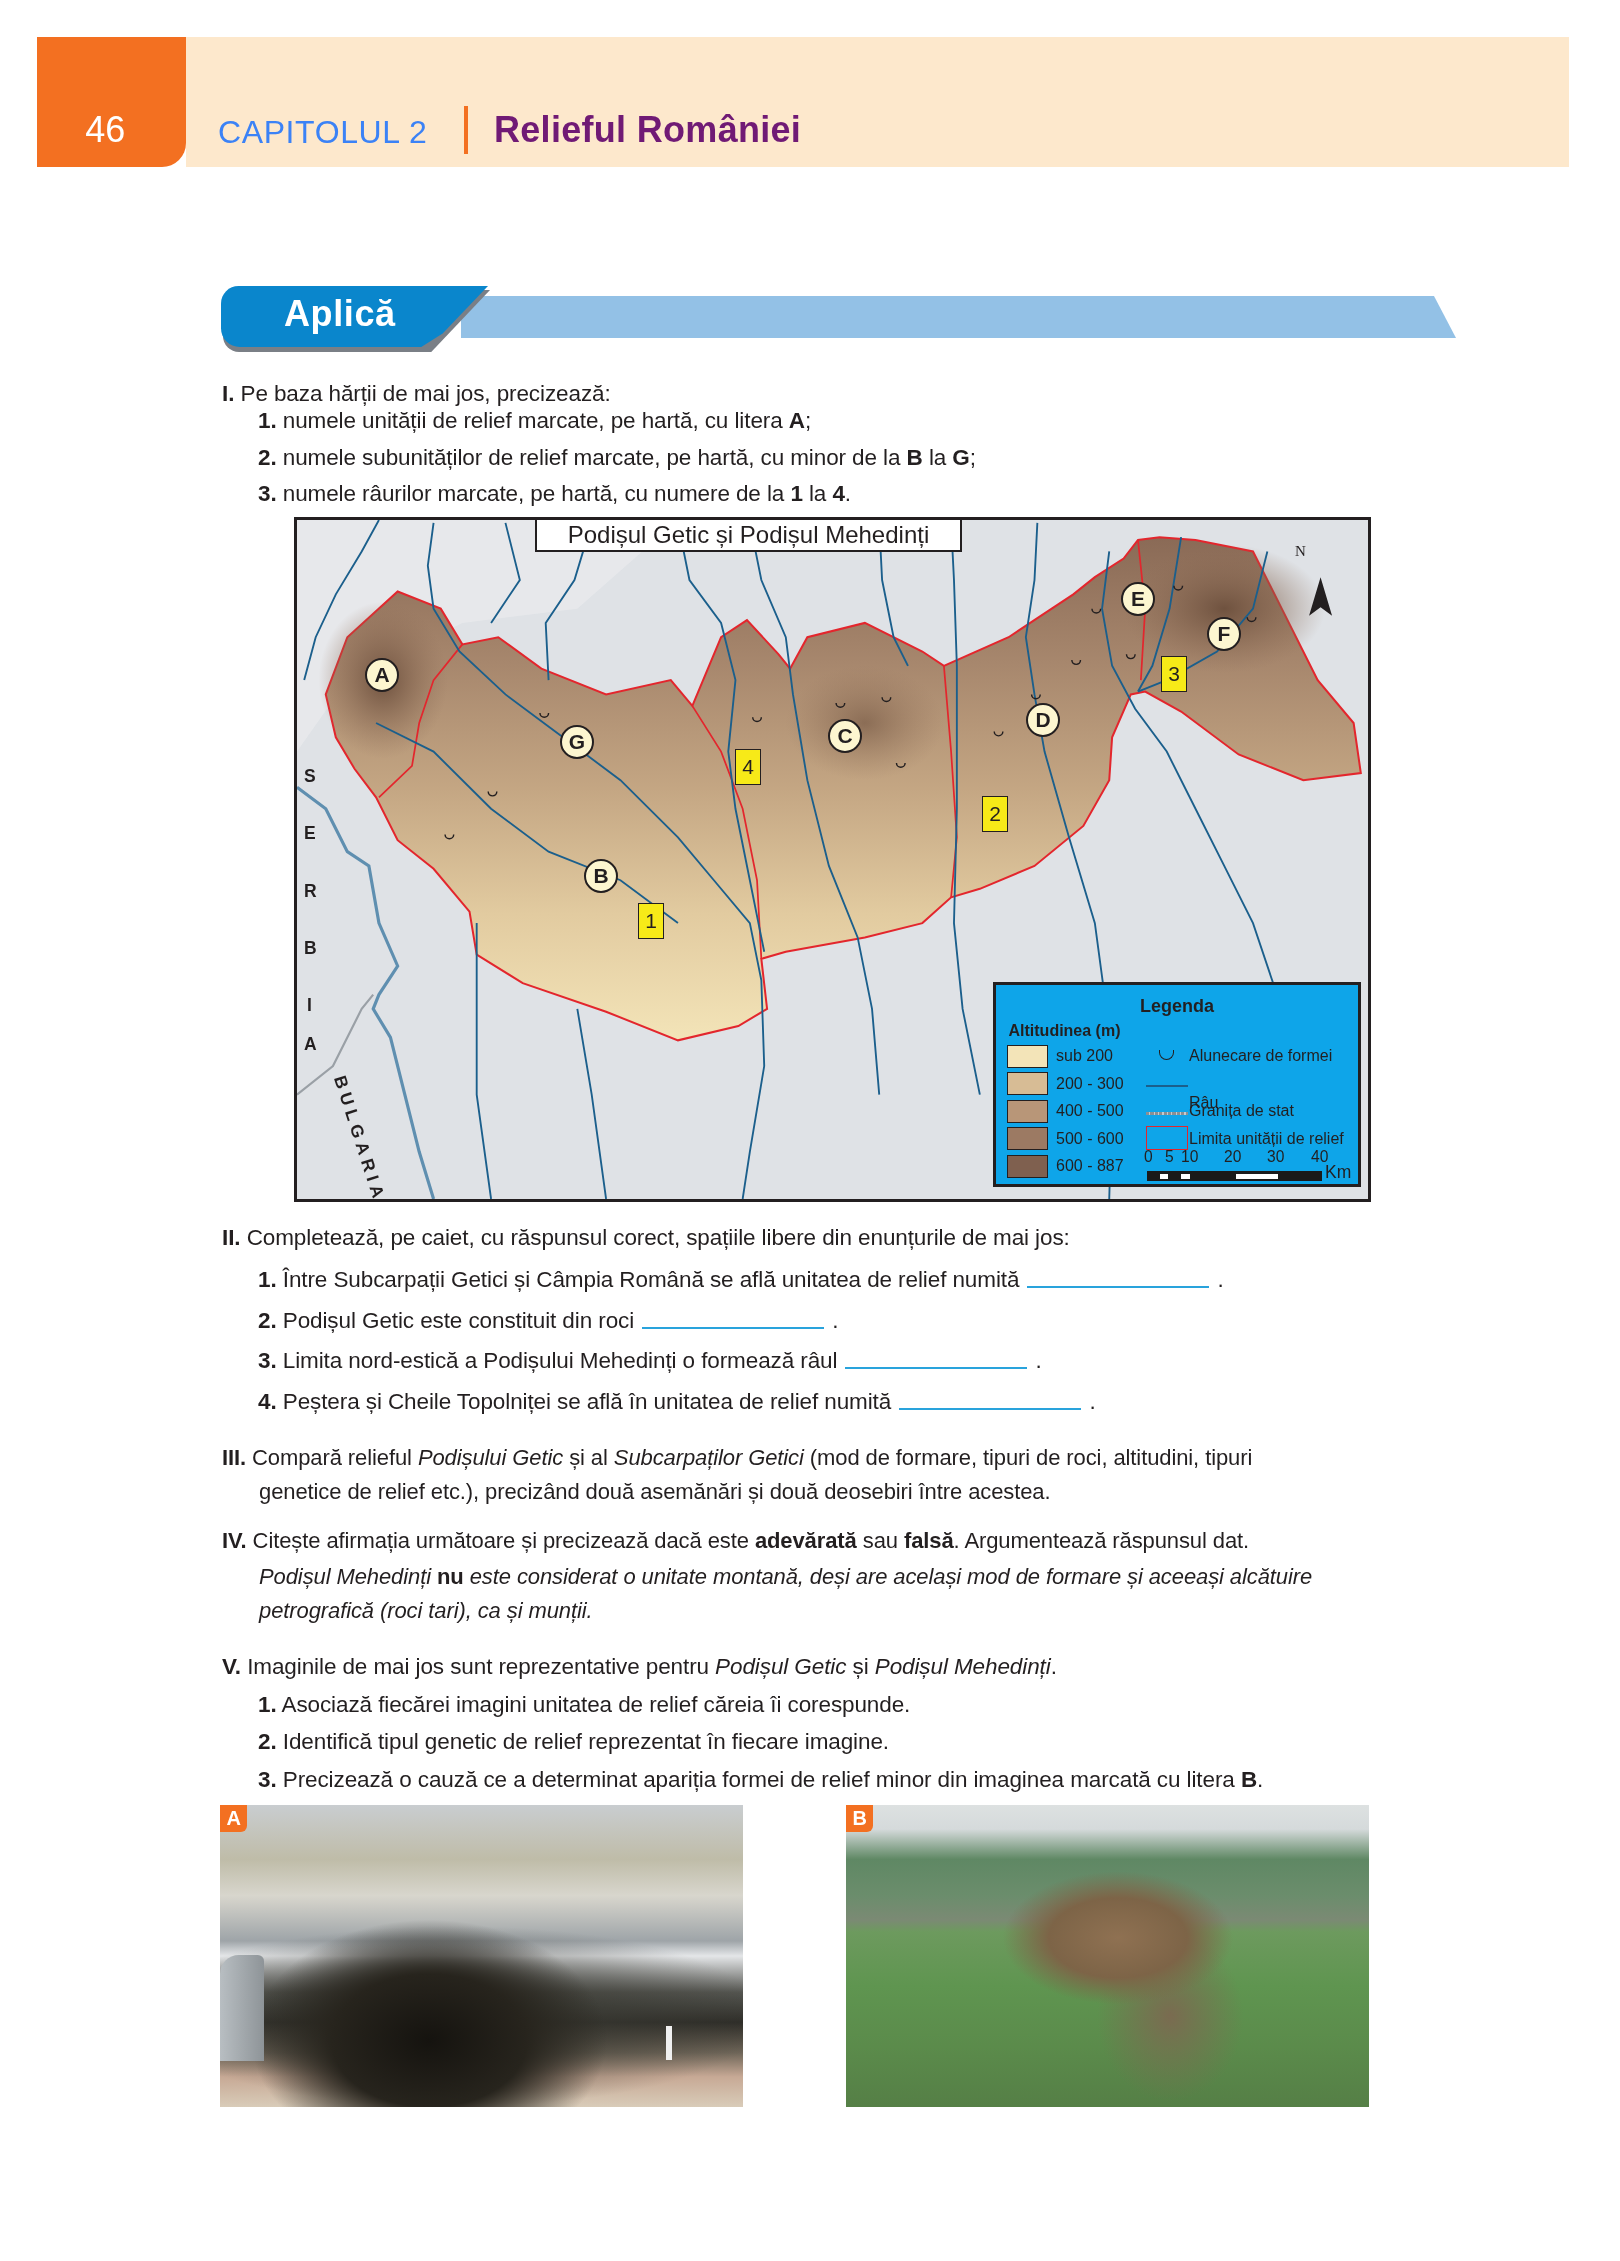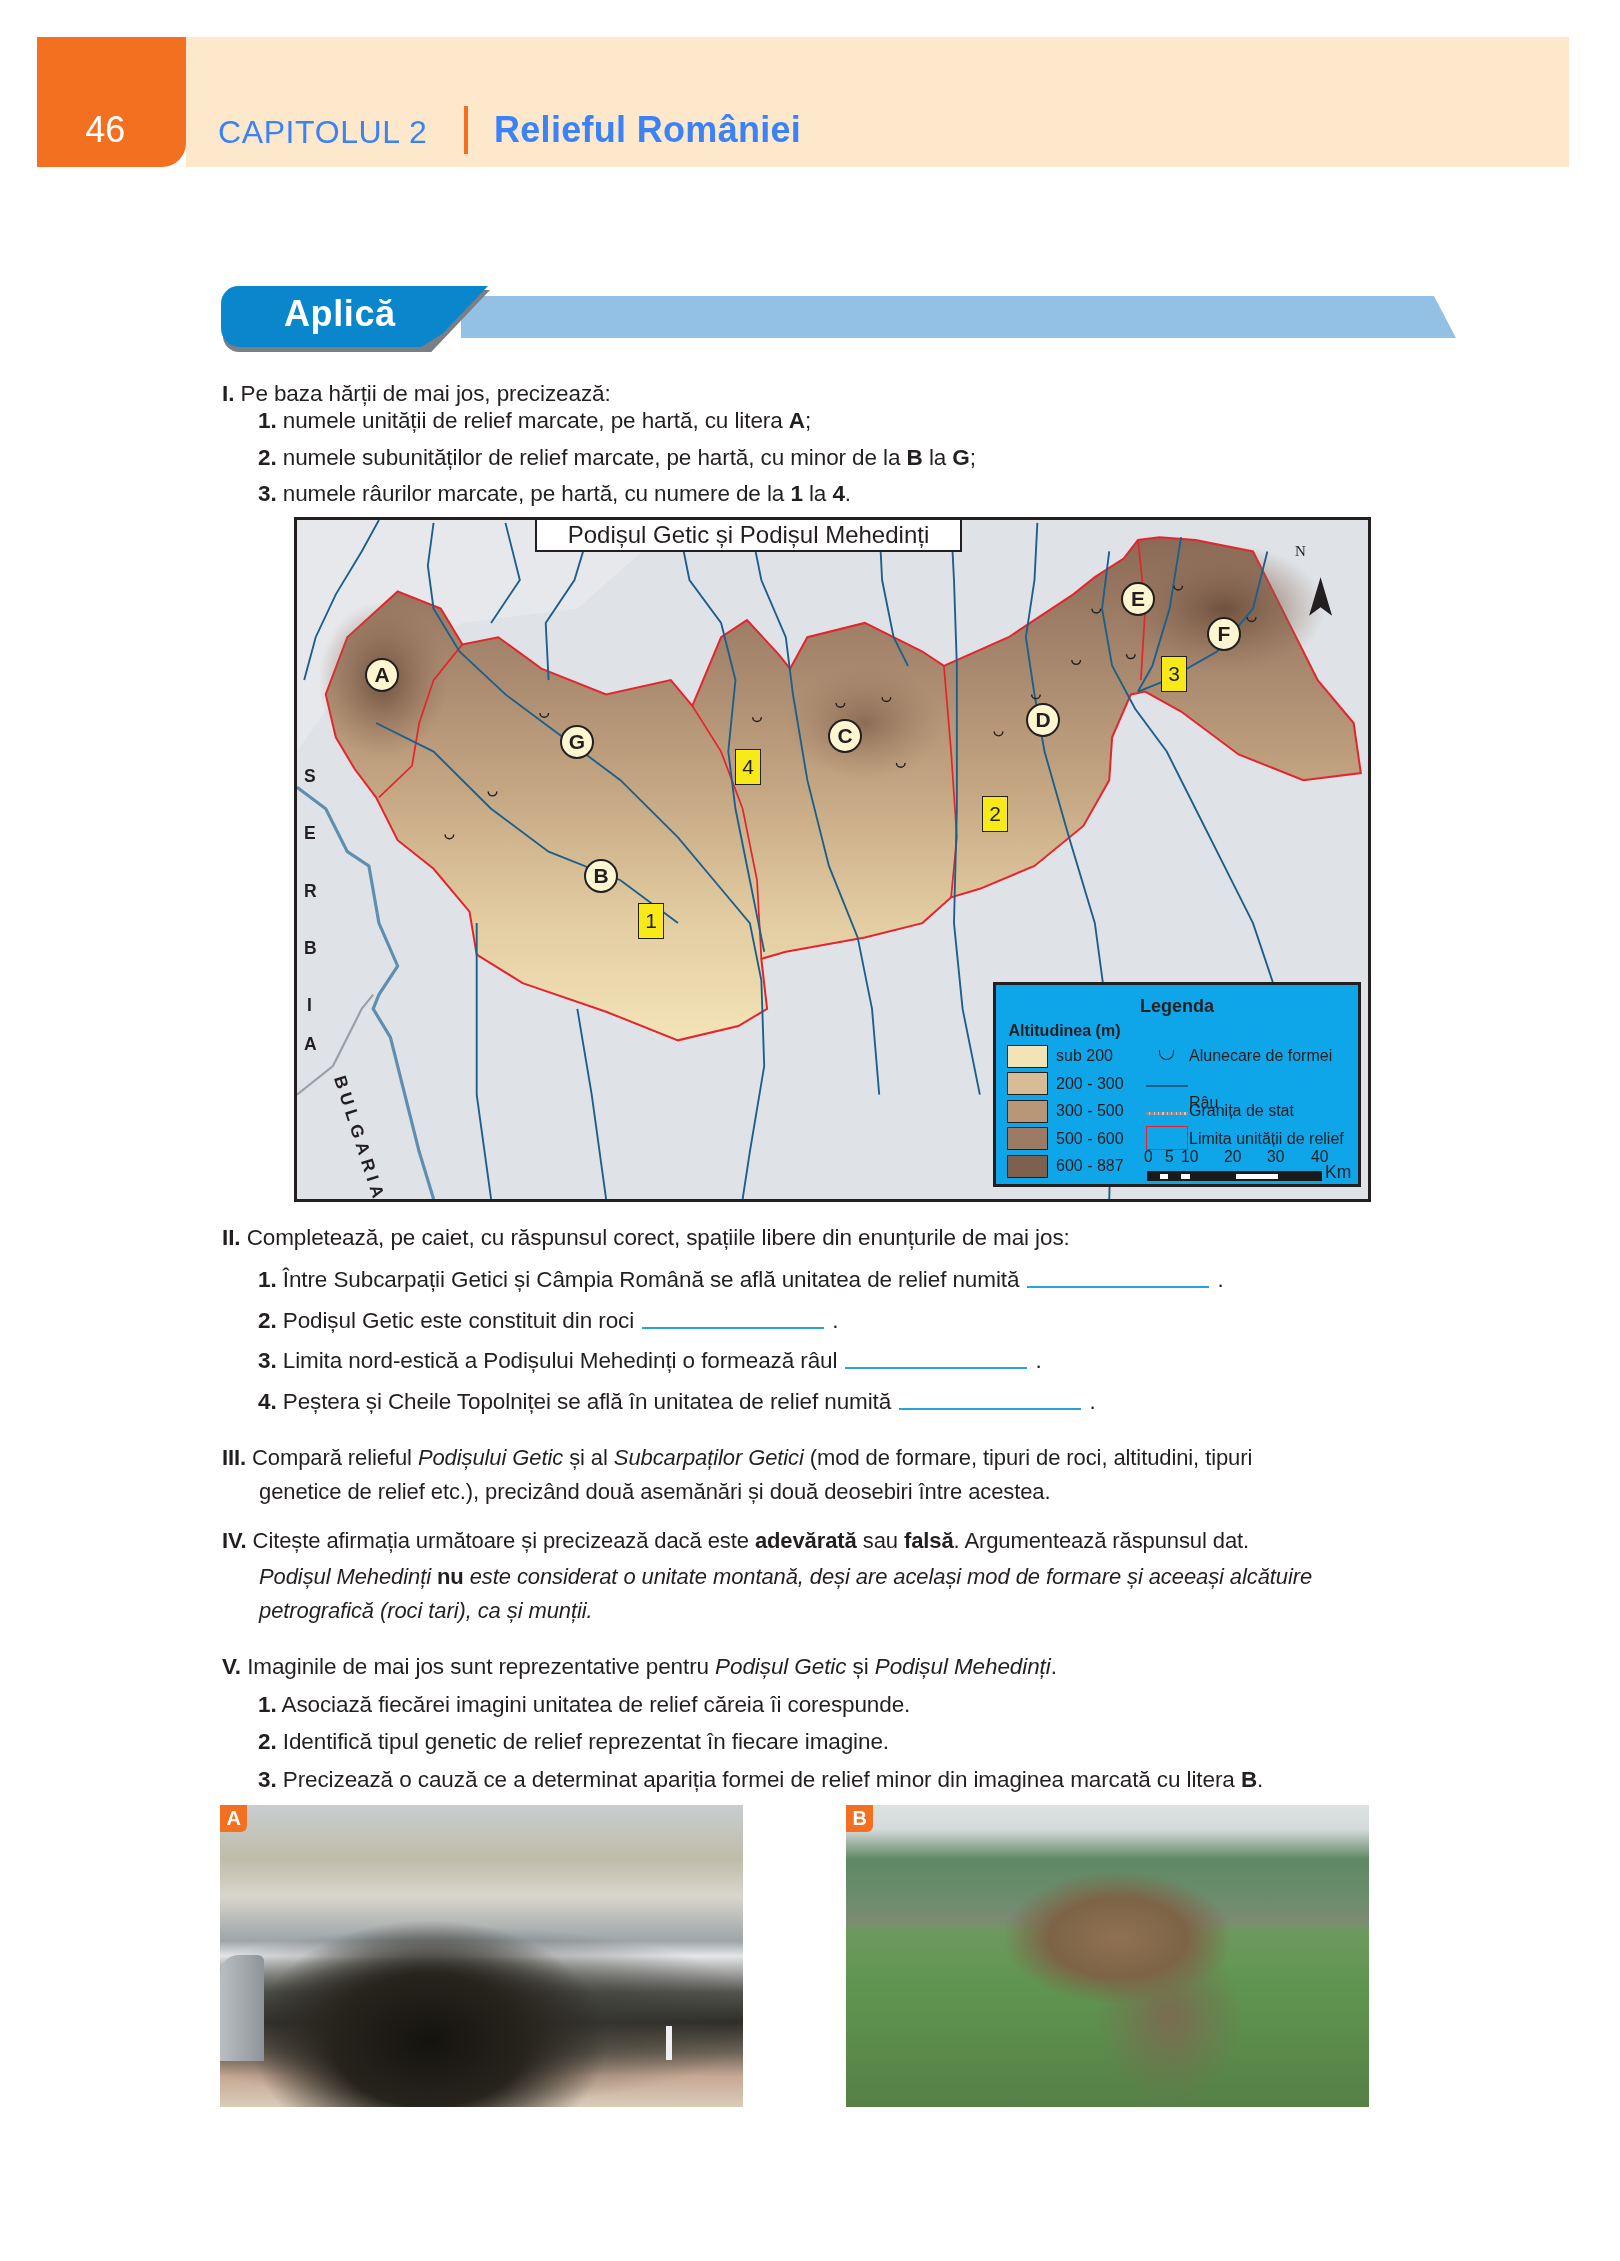--- a/index.html
+++ b/index.html
@@ -8,21 +8,21 @@
   .abs { position:absolute; }
 
   
   .hdr-bar { left:186px; top:37px; width:1383px; height:130px; background:#fde8cc; }
   .hdr-num-block { left:37px; top:37px; width:149px; height:130px; background:#f37021; border-bottom-right-radius:24px; }
   .hdr-num { left:37px; top:37px; width:149px; height:130px; color:#fff; font-size:36px; line-height:1;
              display:flex; align-items:flex-end; justify-content:center; padding-bottom:0; box-sizing:border-box; }
   .hdr-num span { display:block; margin-bottom:18.7px; margin-left:-12.5px; }
   .hdr-chapter { left:218px; top:116px; font-size:32px; font-weight:normal; color:#3b82f6; letter-spacing:0.6px; line-height:1; }
   .hdr-divider { left:464px; top:106px; width:4.4px; height:48px; background:#f37021; }
-  .hdr-title { left:494px; top:112px; font-size:36px; font-weight:bold; color:#3b82f6; line-height:1; letter-spacing:0.3px; }
+  .hdr-title { left:494px; top:112px; font-size:36px; font-weight:bold; color:#701a75; line-height:1; letter-spacing:0.3px; }
 
   
   .ap-strip { left:461px; top:296px; width:995px; height:42px; background:#93c1e6;
               clip-path: polygon(0 0, 973px 0, 100% 100%, 0 100%); }
   .ap-shadow { left:223px; top:290px; width:267px; height:62px; background:#7a7f86;
                clip-path: polygon(0 0, 100% 0, 78% 100%, 0 100%); border-radius:16px 0 0 16px; }
   .ap-tab { left:221px; top:286px; width:267px; height:61px; background:#0a86cc;
             clip-path: polygon(0 0, 100% 0, 83% 78%, 75% 100%, 0 100%); border-radius:17.5px 0 0 18.7px; }
   .ap-label { left:284px; top:291px; font-size:36px; font-weight:bold; color:#fff; line-height:1.3; letter-spacing:0.6px; }
 
@@ -204,21 +204,21 @@
 
 <div class="abs legend">
   <div class="legend-title">Legenda</div>
   <div class="legend-alt">Altitudinea (m)</div>
 
   <div class="sw" style="top:60px; background:#f3e4b8;"></div>
   <div class="sw-lbl" style="top:62px;">sub 200</div>
   <div class="sw" style="top:87px; background:#d7bc95;"></div>
   <div class="sw-lbl" style="top:90px;">200 - 300</div>
   <div class="sw" style="top:115px; background:#b89678;"></div>
-  <div class="sw-lbl" style="top:117px;">300 - 500</div>
+  <div class="sw-lbl" style="top:117px;">400 - 500</div>
   <div class="sw" style="top:142px; background:#9c7a63;"></div>
   <div class="sw-lbl" style="top:145px;">500 - 600</div>
   <div class="sw" style="top:170px; background:#7f604f;"></div>
   <div class="sw-lbl" style="top:172px;">600 - 887</div>
 
   <div class="lg-sym" style="left:163px; top:65px; width:12.5px; height:8.7px; border:1.9px solid #231f20; border-top:none; border-radius:0 0 7.5px 7.5px;"></div>
   <div class="lg-lbl" style="top:62px;">Alunecare de formei</div>
   <div class="lg-sym" style="left:150px; top:100px; width:42px; height:1.9px; background:#1b5f8c;"></div>
   <div class="lg-lbl" style="top:90px;margin-top:19px;">Râu</div>
   <div class="lg-sym" style="left:150px; top:127px; width:42px; height:2.5px; background:repeating-linear-gradient(90deg,#8a8f94 0 3.1px,#c7c9cc 3.1px 4.4px);"></div>

